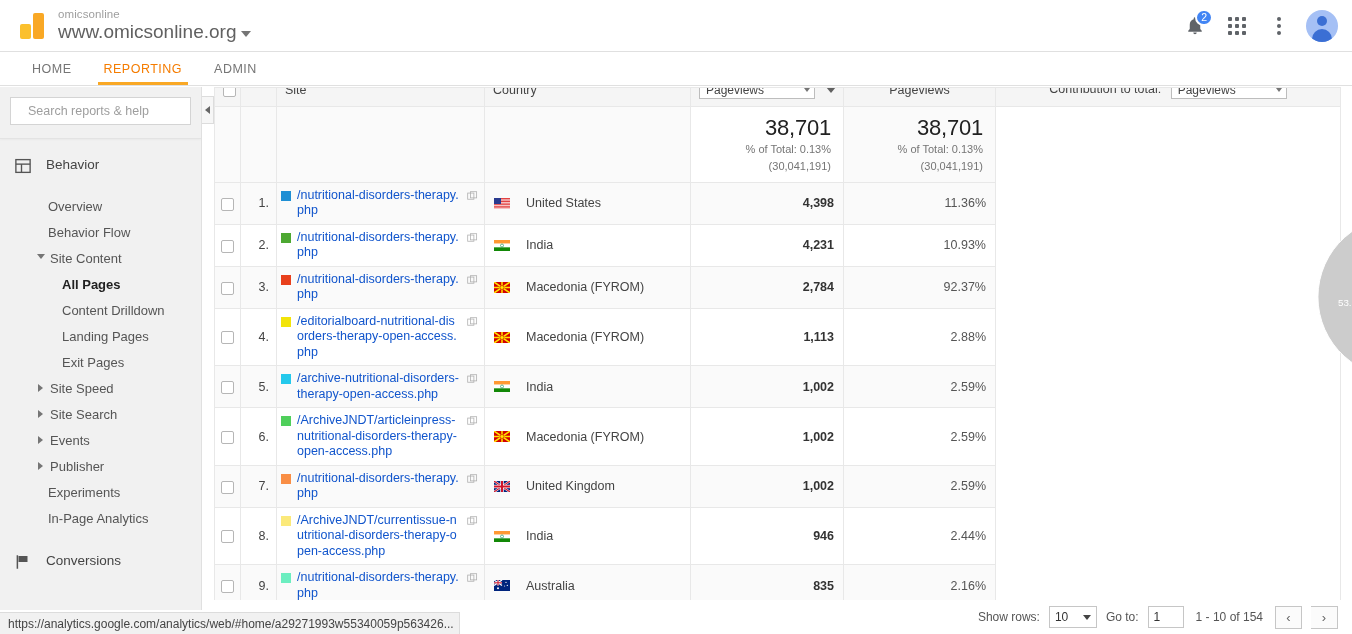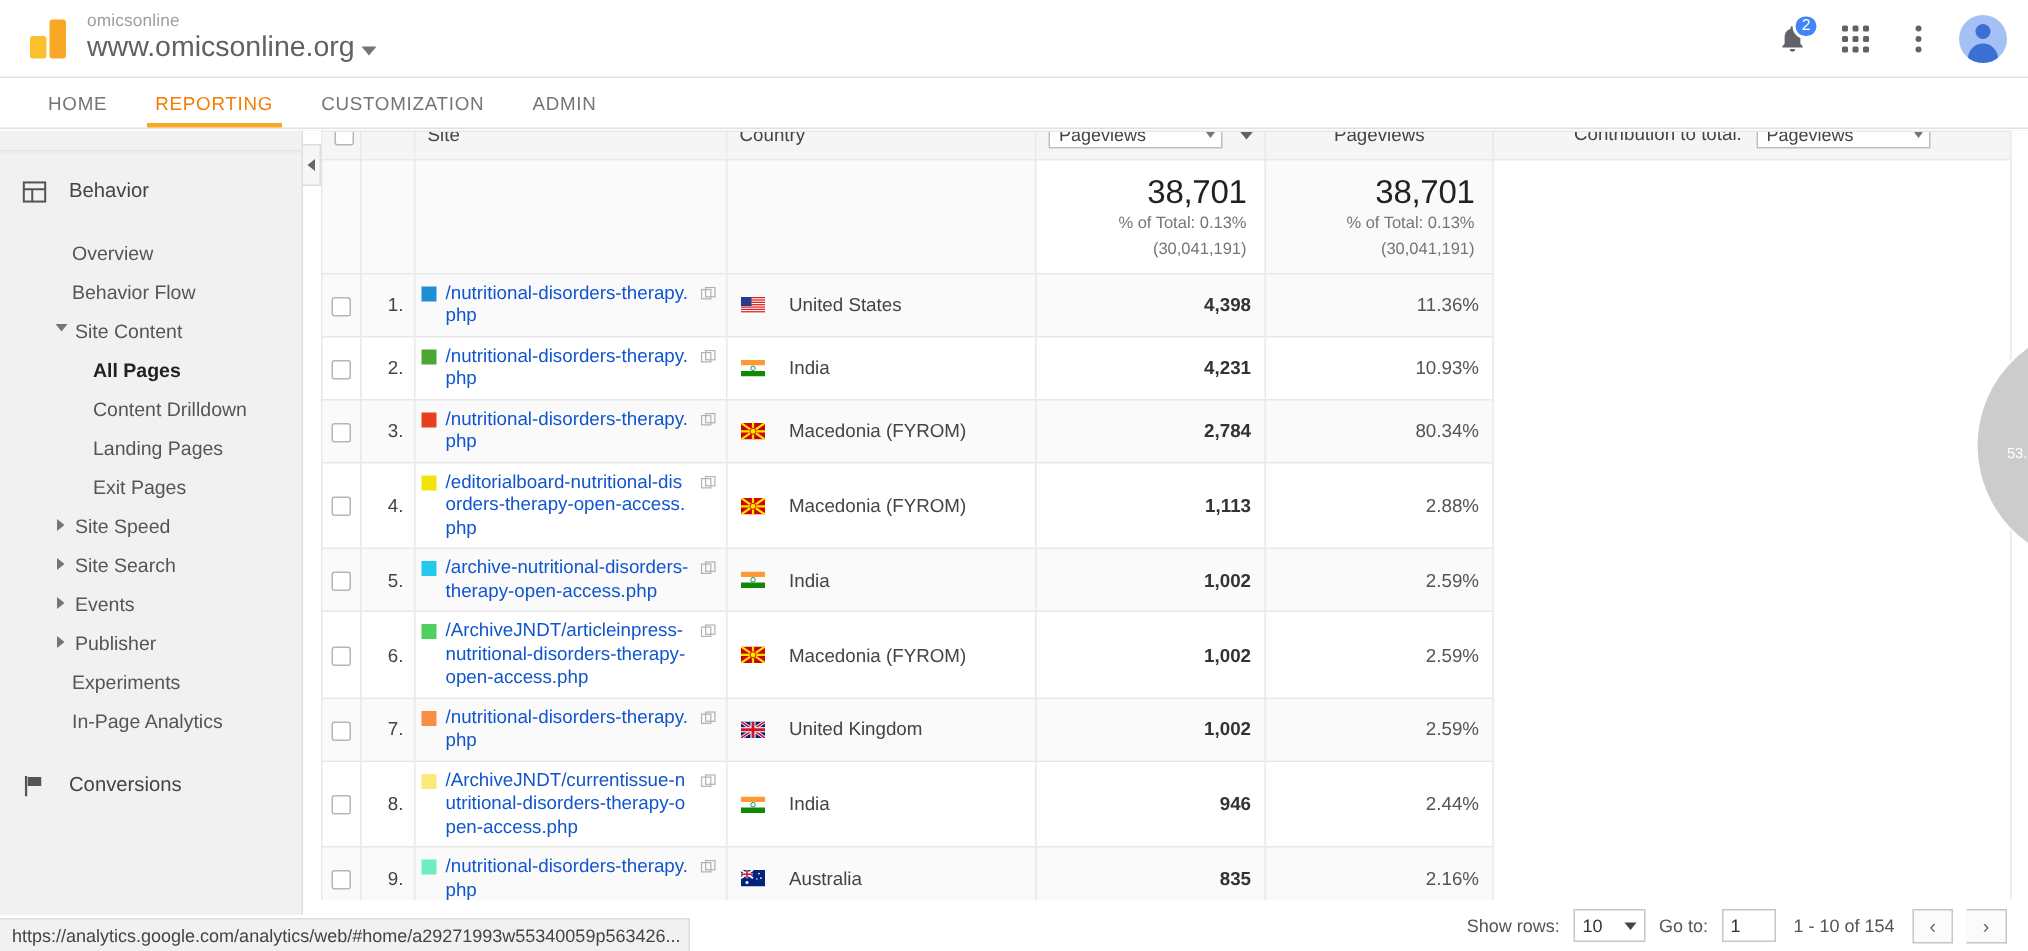--- a/index.html
+++ b/index.html
@@ -265,25 +265,33 @@
             <i></i>
           </span>
       </div>
       <div class="avatar"></div>
     </div>
   </div>
 
   <div class="navtabs">
     <div class="navtab">HOME</div>
     <div class="navtab active">REPORTING</div>
-    <div class="navtab">CUSTOMIZATION</div>
     <div class="navtab">ADMIN</div>
   </div>
 
   <div class="sidebar">
+    <div class="search-wrap">
+      <div class="search-box">
+        <svg width="13" height="13" viewBox="0 0 24 24" aria-hidden="true">
+          <circle cx="10" cy="10" r="6.4" fill="none" stroke="#9e9e9e" stroke-width="2.1"></circle>
+          <line x1="15" y1="15" x2="21" y2="21" stroke="#9e9e9e" stroke-width="2.1"></line>
+        </svg>
+        <input type="text" placeholder="Search reports &amp; help" style="">
+      </div>
+    </div>
     <div class="sb-divider"></div>
 
     <div class="nav-group-head">
       <svg width="18" height="18" viewBox="0 0 24 24" aria-hidden="true">
         <rect x="2.5" y="3.5" width="19" height="17" fill="none" stroke="#555" stroke-width="1.8"></rect>
         <line x1="2.5" y1="9.5" x2="21.5" y2="9.5" stroke="#555" stroke-width="1.8"></line>
         <line x1="10" y1="9.5" x2="10" y2="20.5" stroke="#555" stroke-width="1.8"></line>
       </svg>
       <span>Behavior</span>
     </div>
@@ -497,21 +505,21 @@
                         <line x1="16" y1="0" x2="0" y2="11"></line>
                         <line x1="8" y1="0" x2="8" y2="11"></line>
                         <line x1="0" y1="5.5" x2="16" y2="5.5"></line>
                       </g>
                       <circle cx="8" cy="5.5" r="2" fill="#ffe600" stroke="#d20000" stroke-width="0.6"></circle>
                     </svg></span>
           <span class="country-name">Macedonia (FYROM)</span>
         </div>
               </td>
               <td class="c-num">2,784</td>
-              <td class="c-pct">80.34%</td>
+              <td class="c-pct">92.37%</td>
             </tr>
             <tr class="r-even">
               <td class="c-chk"><span class="chk"></span></td>
               <td class="c-idx">4.</td>
               <td class="c-page">
         <div class="page-cell">
           <span class="swatch" style="background:#f2e40a"></span>
           <span class="page-link">/editorialboard-nutritional-disorders-therapy-open-access.php</span>
           <span class="ext-icon"><svg width="11" height="11" viewBox="0 0 16 16" aria-hidden="true">
   <rect x="1" y="3" width="9" height="9" fill="none" stroke="#777" stroke-width="1.2"></rect>

